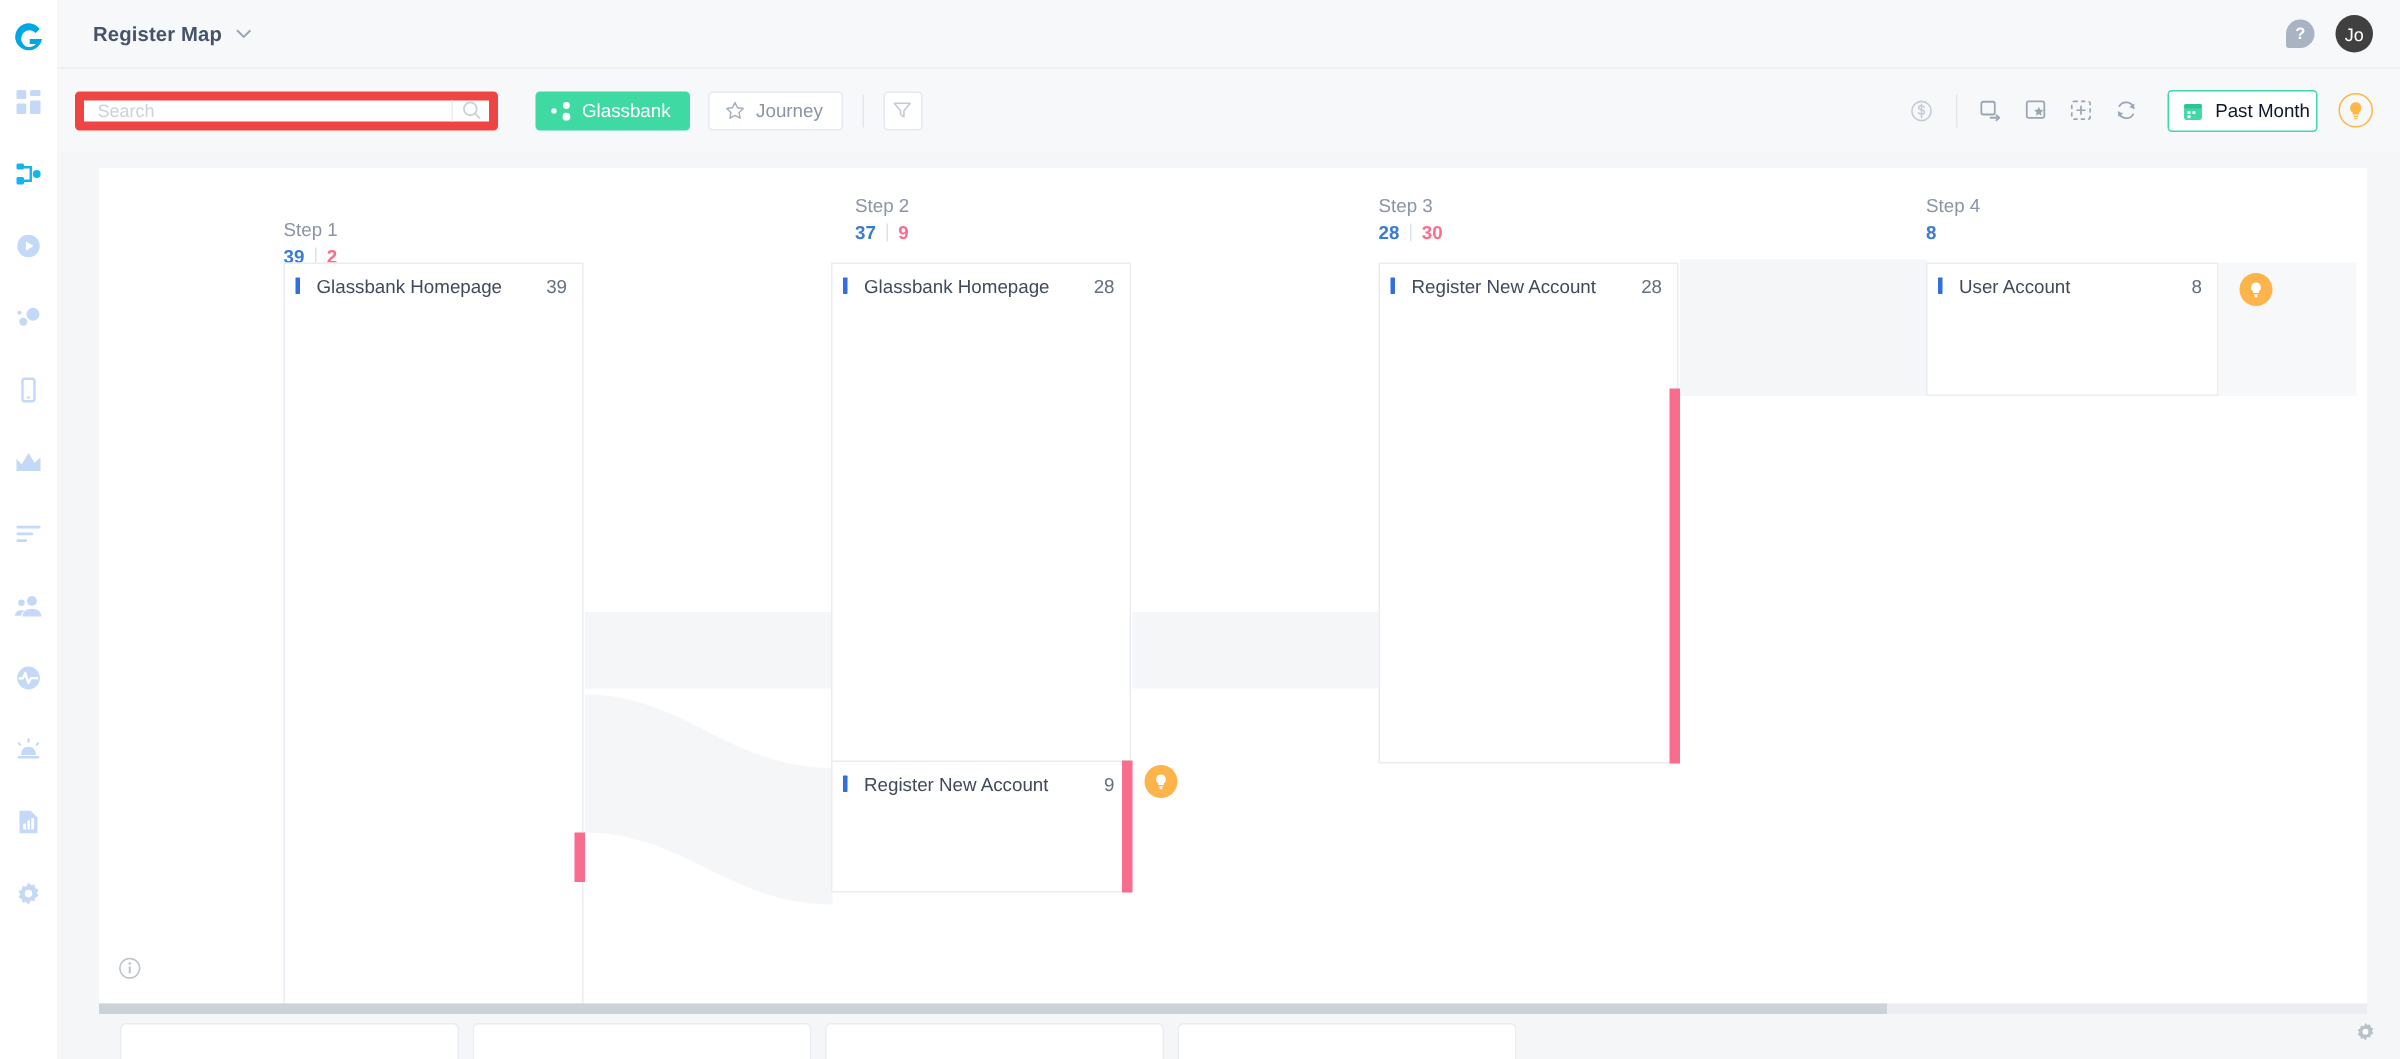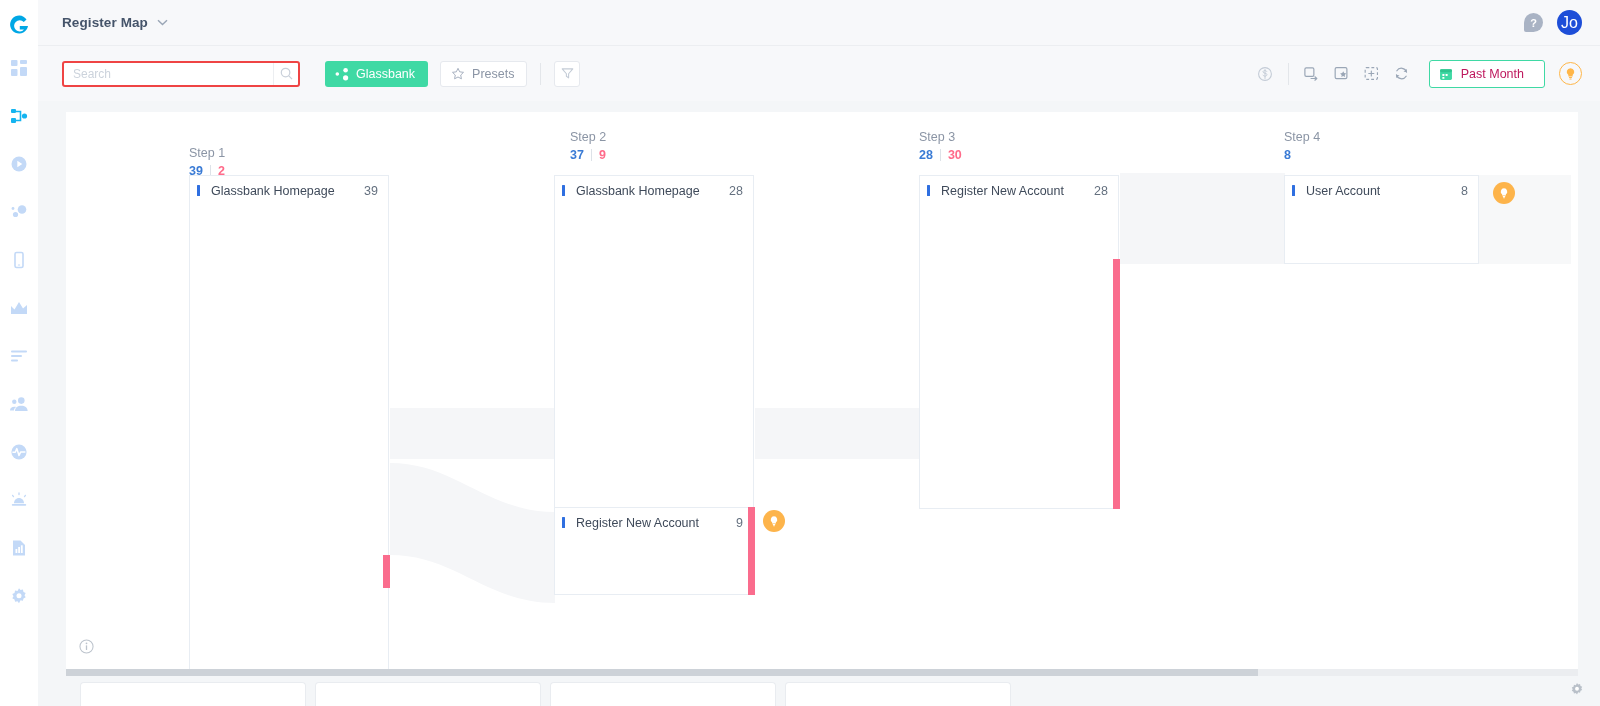--- a/index.html
+++ b/index.html
@@ -43,36 +43,36 @@
   #topbar .caret { margin-left: 9px; display:flex; align-items:center; }
   #topbar .right { margin-left: auto; display: flex; align-items: center; gap: 14px; margin-right: 18px; }
   .help-bubble {
     width: 19px; height: 19px; border-radius: 50% 50% 50% 2px;
     background: #a9b3c4; color: #fff; font-size: 11px; font-weight: bold;
     display: flex; align-items: center; justify-content: center;
     cursor: pointer;
   }
   .avatar {
     width: 25px; height: 25px; border-radius: 50%;
-    background: #1d4ed8; color: #fff; font-size: 16px;
+    background: #404040; color: #fff; font-size: 12px;
     display: flex; align-items: center; justify-content: center;
     cursor: pointer;
   }
 
   
   #toolbar {
     position: absolute; left: 38px; top: 45px; width: 1562px; height: 56px;
     background: #f7f8fa;
     border-top: 1px solid #eceef1;
     display: flex; align-items: center;
   }
   .search-wrap {
-    margin-left: 24px;
-    width: 238px; height: 26px;
-    background: #fff; border: 2px solid #ef4444; border-radius: 3px;
+    margin-left: 12px;
+    width: 282px; height: 26px;
+    background: #fff; border: 6px solid #ef4444; border-radius: 3px;
     display: flex; align-items: center;
   }
   .search-wrap input {
     flex: 1; border: 0; outline: none; height: 100%;
     padding: 0 9px; font-size: 12px; color: #7b8798;
     font-family: "Liberation Sans", sans-serif; background: transparent;
   }
   .search-wrap input::placeholder { color: #ccd3dc; }
   .search-btn {
     width: 25px; height: 100%; border-left: 1px solid #eceef1;
@@ -95,23 +95,23 @@
     margin-left: 13px; width: 26px; height: 26px;
     background: #fff; border: 1px solid #e6e9ee; border-radius: 3px;
     display:flex; align-items:center; justify-content:center; cursor:pointer;
   }
   #toolbar .tright { margin-left: auto; display:flex; align-items:center; margin-right: 18px; }
   .tool-ico {
     width: 30px; height: 26px; display:flex; align-items:center; justify-content:center;
     cursor:pointer;
   }
   .btn-month {
-    margin-left: 12px; height: 28px; padding: 0 20px 0 9px;
+    margin-left: 12px; height: 28px; padding: 0 4px 0 9px;
     background: #fff; border: 1px solid #3fd9a4; border-radius: 3px;
-    color: #be185d; font-size: 12.5px;
+    color: #0f172a; font-size: 12.5px;
     display: flex; align-items: center; gap: 8px; cursor: pointer;
   }
   .bulb-round {
     margin-left: 14px; width: 23px; height: 23px; border-radius: 50%;
     border: 1.4px solid #ffb648;
     display:flex; align-items:center; justify-content:center; cursor: pointer;
   }
 
   
   #canvas {
@@ -313,21 +313,21 @@
           <circle cx="10.6" cy="3.3" r="2.3" fill="#fff"></circle>
           <circle cx="10.6" cy="10.8" r="2.6" fill="#fff"></circle>
         </svg>
       <span>Glassbank</span>
     </div>
 
     <div class="btn-presets">
       <svg width="14" height="14" viewBox="0 0 16 16">
           <path d="M8 1.5l1.9 4 4.4.6-3.2 3.1.8 4.3L8 11.4l-3.9 2.1.8-4.3L1.7 6.1l4.4-.6z" stroke="#a4aebd" stroke-width="1.1" fill="none" stroke-linejoin="round"></path>
         </svg>
-      <span>Presets</span>
+      <span>Journey</span>
     </div>
 
     <div class="tb-div"></div>
 
     <div class="btn-filter">
       <svg width="13" height="13" viewBox="0 0 14 14">
           <path d="M1.3 2h11.4L8.2 7.3v4.4L5.8 10V7.3z" stroke="#c3cbd6" stroke-width="1.15" fill="none" stroke-linejoin="round"></path>
         </svg>
     </div>
 

